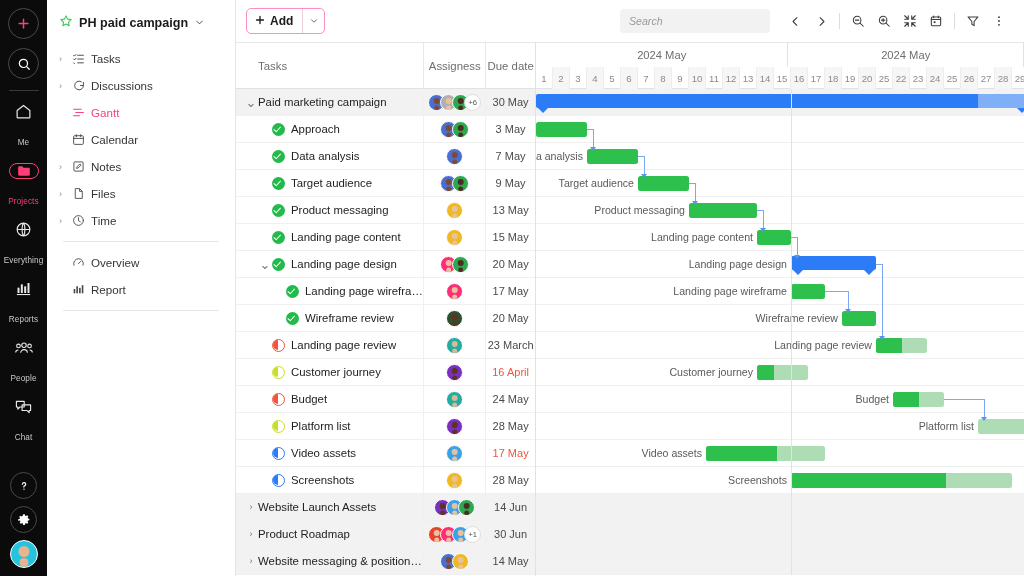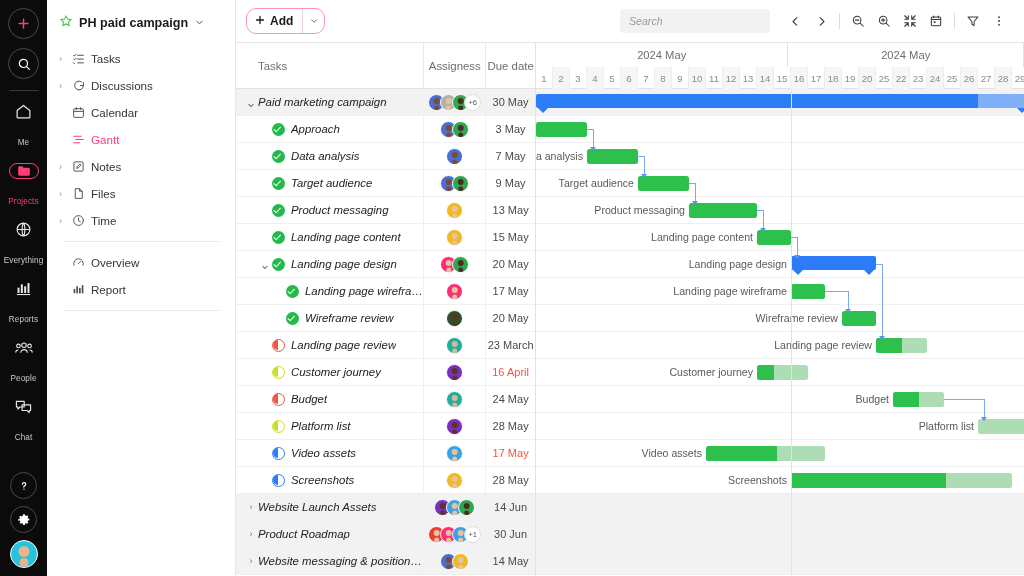--- a/index.html
+++ b/index.html
@@ -77,21 +77,21 @@
 
   
   .main { flex: 1; display: flex; flex-direction: column; min-width: 0; position: relative; }
 
   .toolbar {
     height: 42px; display: flex; align-items: center;
     padding: 0 12px 0 10px; flex: none; background: #fff;
   }
   .add-btn {
     display: flex; align-items: stretch; height: 26px;
-    border: 1px solid #ff8fc0; border-radius: 10px; overflow: hidden; cursor: pointer;
+    border: 1px solid #ff8fc0; border-radius: 5px; overflow: hidden; cursor: pointer;
   }
   .add-main { display: flex; align-items: center; gap: 4px; padding: 0 9px 0 7px;
     font-size: 12px; font-weight: 700; color: #1b1b1b; }
   .add-caret { width: 22px; display: flex; align-items: center; justify-content: center;
     border-left: 1px solid #f0cede; color: #555; }
   .tb-spacer { flex: 1; }
   .search-box {
     width: 150px; height: 24px; background: #f2f2f2; border-radius: 4px;
     display: flex; align-items: center; padding: 0 9px; margin-right: 12px;
   }
@@ -165,21 +165,21 @@
     border: 1.8px solid currentColor;
   }
   .st.half::after {
     content: ""; position: absolute; left: 1.4px; top: 1.4px;
     width: 5px; height: 10.2px; background: currentColor;
     border-radius: 5px 0 0 5px;
   }
   .st.red { color: #f2543d; }
   .st.lime { color: #c9dd2b; }
   .st.blue { color: #2b7cf6; }
-  .tname { overflow: hidden; text-overflow: ellipsis; font-style: italic; }
+  .tname { overflow: hidden; text-overflow: ellipsis; }
 
   
   .av-grp { display: flex; align-items: center; }
   .av {
     width: 17px; height: 17px; border-radius: 50%; border: 1.4px solid #fff;
     margin-left: -5px; position: relative; overflow: hidden; flex: none;
   }
   .av:first-child { margin-left: 0; }
   .av::after {
     content: ""; position: absolute; left: 50%; top: 3px; transform: translateX(-50%);
@@ -344,39 +344,39 @@
         <span class="caret">›</span>
         <span class="nav-ico">
           <svg width="13" height="13" viewBox="0 0 24 24" fill="none" stroke="currentColor" stroke-width="1.8" stroke-linejoin="round">
               <path d="M21 12a8 8 0 1 1-3.2-6.4"></path>
               <path d="M21 5.5V12h-6"></path>
             </svg>
         </span>
         <span>Discussions</span>
       </div>
 
+      <div class="nav-row active">
+        <span class="caret"></span>
+        <span class="nav-ico">
+          <svg width="13" height="13" viewBox="0 0 24 24" fill="none" stroke="currentColor" stroke-width="2" stroke-linecap="round">
+              <path d="M3 6h14M7 12h14M3 18h11"></path>
+            </svg>
+        </span>
+        <span>Gantt</span>
+      </div>
+
       <div class="nav-row">
         <span class="caret"></span>
         <span class="nav-ico">
           <svg width="13" height="13" viewBox="0 0 24 24" fill="none" stroke="currentColor" stroke-width="1.7">
               <rect x="3" y="5" width="18" height="16" rx="2"></rect>
               <path d="M3 10h18M8 3v4M16 3v4" stroke-linecap="round"></path>
             </svg>
         </span>
         <span>Calendar</span>
-      </div>
-
-      <div class="nav-row active">
-        <span class="caret"></span>
-        <span class="nav-ico">
-          <svg width="13" height="13" viewBox="0 0 24 24" fill="none" stroke="currentColor" stroke-width="2" stroke-linecap="round">
-              <path d="M3 6h14M7 12h14M3 18h11"></path>
-            </svg>
-        </span>
-        <span>Gantt</span>
       </div>
 
       <div class="nav-row">
         <span class="caret">›</span>
         <span class="nav-ico">
           <svg width="13" height="13" viewBox="0 0 24 24" fill="none" stroke="currentColor" stroke-width="1.7" stroke-linejoin="round">
               <rect x="3.5" y="3.5" width="17" height="17" rx="2"></rect>
               <path d="M8.5 15.5l1-3.2 5-5 2.2 2.2-5 5z"></path>
             </svg>
         </span>

